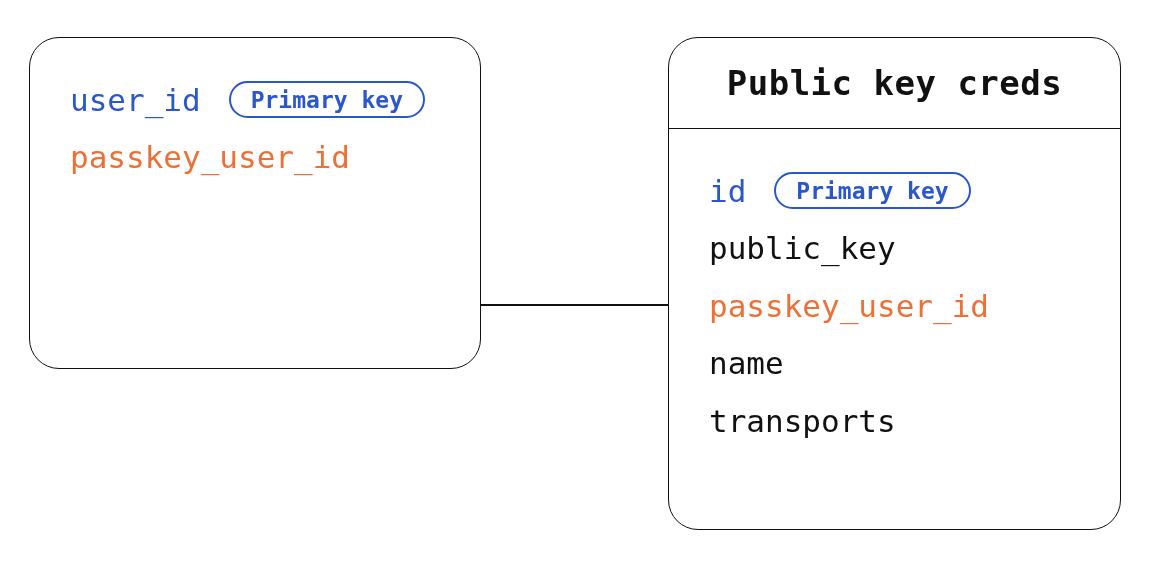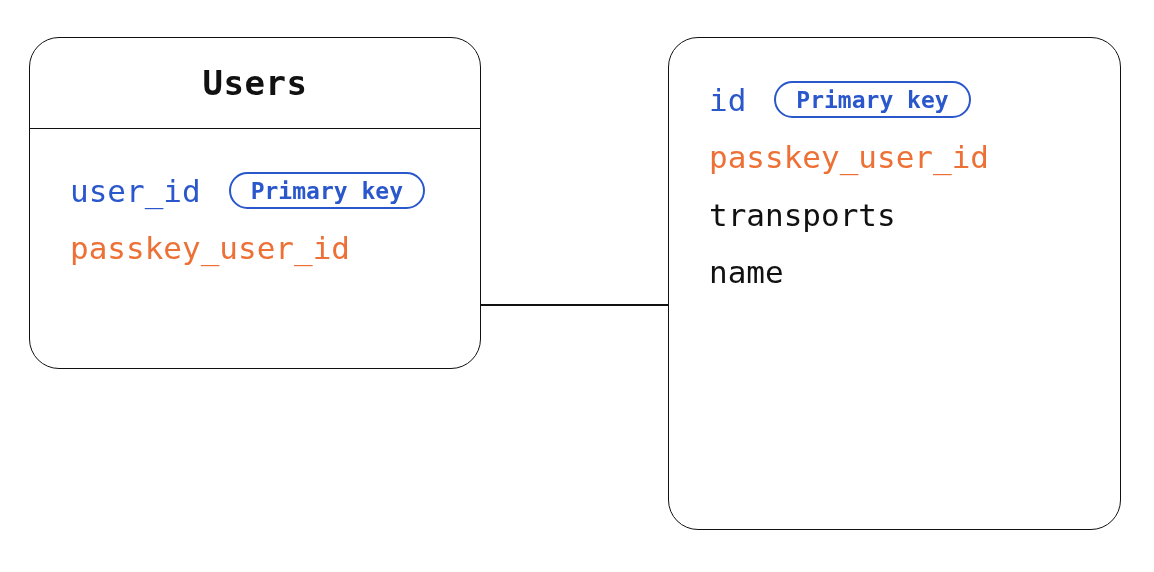--- a/index.html
+++ b/index.html
@@ -86,45 +86,48 @@
   }
 </style>
 </head>
 <body>
 
 <div class="canvas">
 
   <div class="relationship-line"></div>
 
   <div class="table-card card-users">
-    <div class="table-header">
-      <div class="table-title">Users</div>
-    </div>
     <div class="table-body">
       <div class="field-row">
         <span class="field-name field-blue">user_id</span>
         <span class="pk-badge">Primary key</span>
       </div>
       <div class="field-row">
         <span class="field-name field-orange">passkey_user_id</span>
       </div>
     </div>
   </div>
 
   <div class="table-card card-creds">
+    <div class="table-header">
+      <div class="table-title">Public key creds</div>
+    </div>
     <div class="table-body">
       <div class="field-row">
         <span class="field-name field-blue">id</span>
         <span class="pk-badge">Primary key</span>
       </div>
       <div class="field-row">
+        <span class="field-name">public_key</span>
+      </div>
+      <div class="field-row">
         <span class="field-name field-orange">passkey_user_id</span>
       </div>
       <div class="field-row">
-        <span class="field-name">transports</span>
+        <span class="field-name">name</span>
       </div>
       <div class="field-row">
-        <span class="field-name">name</span>
+        <span class="field-name">transports</span>
       </div>
     </div>
   </div>
 
 </div>
 
 </body></html>

